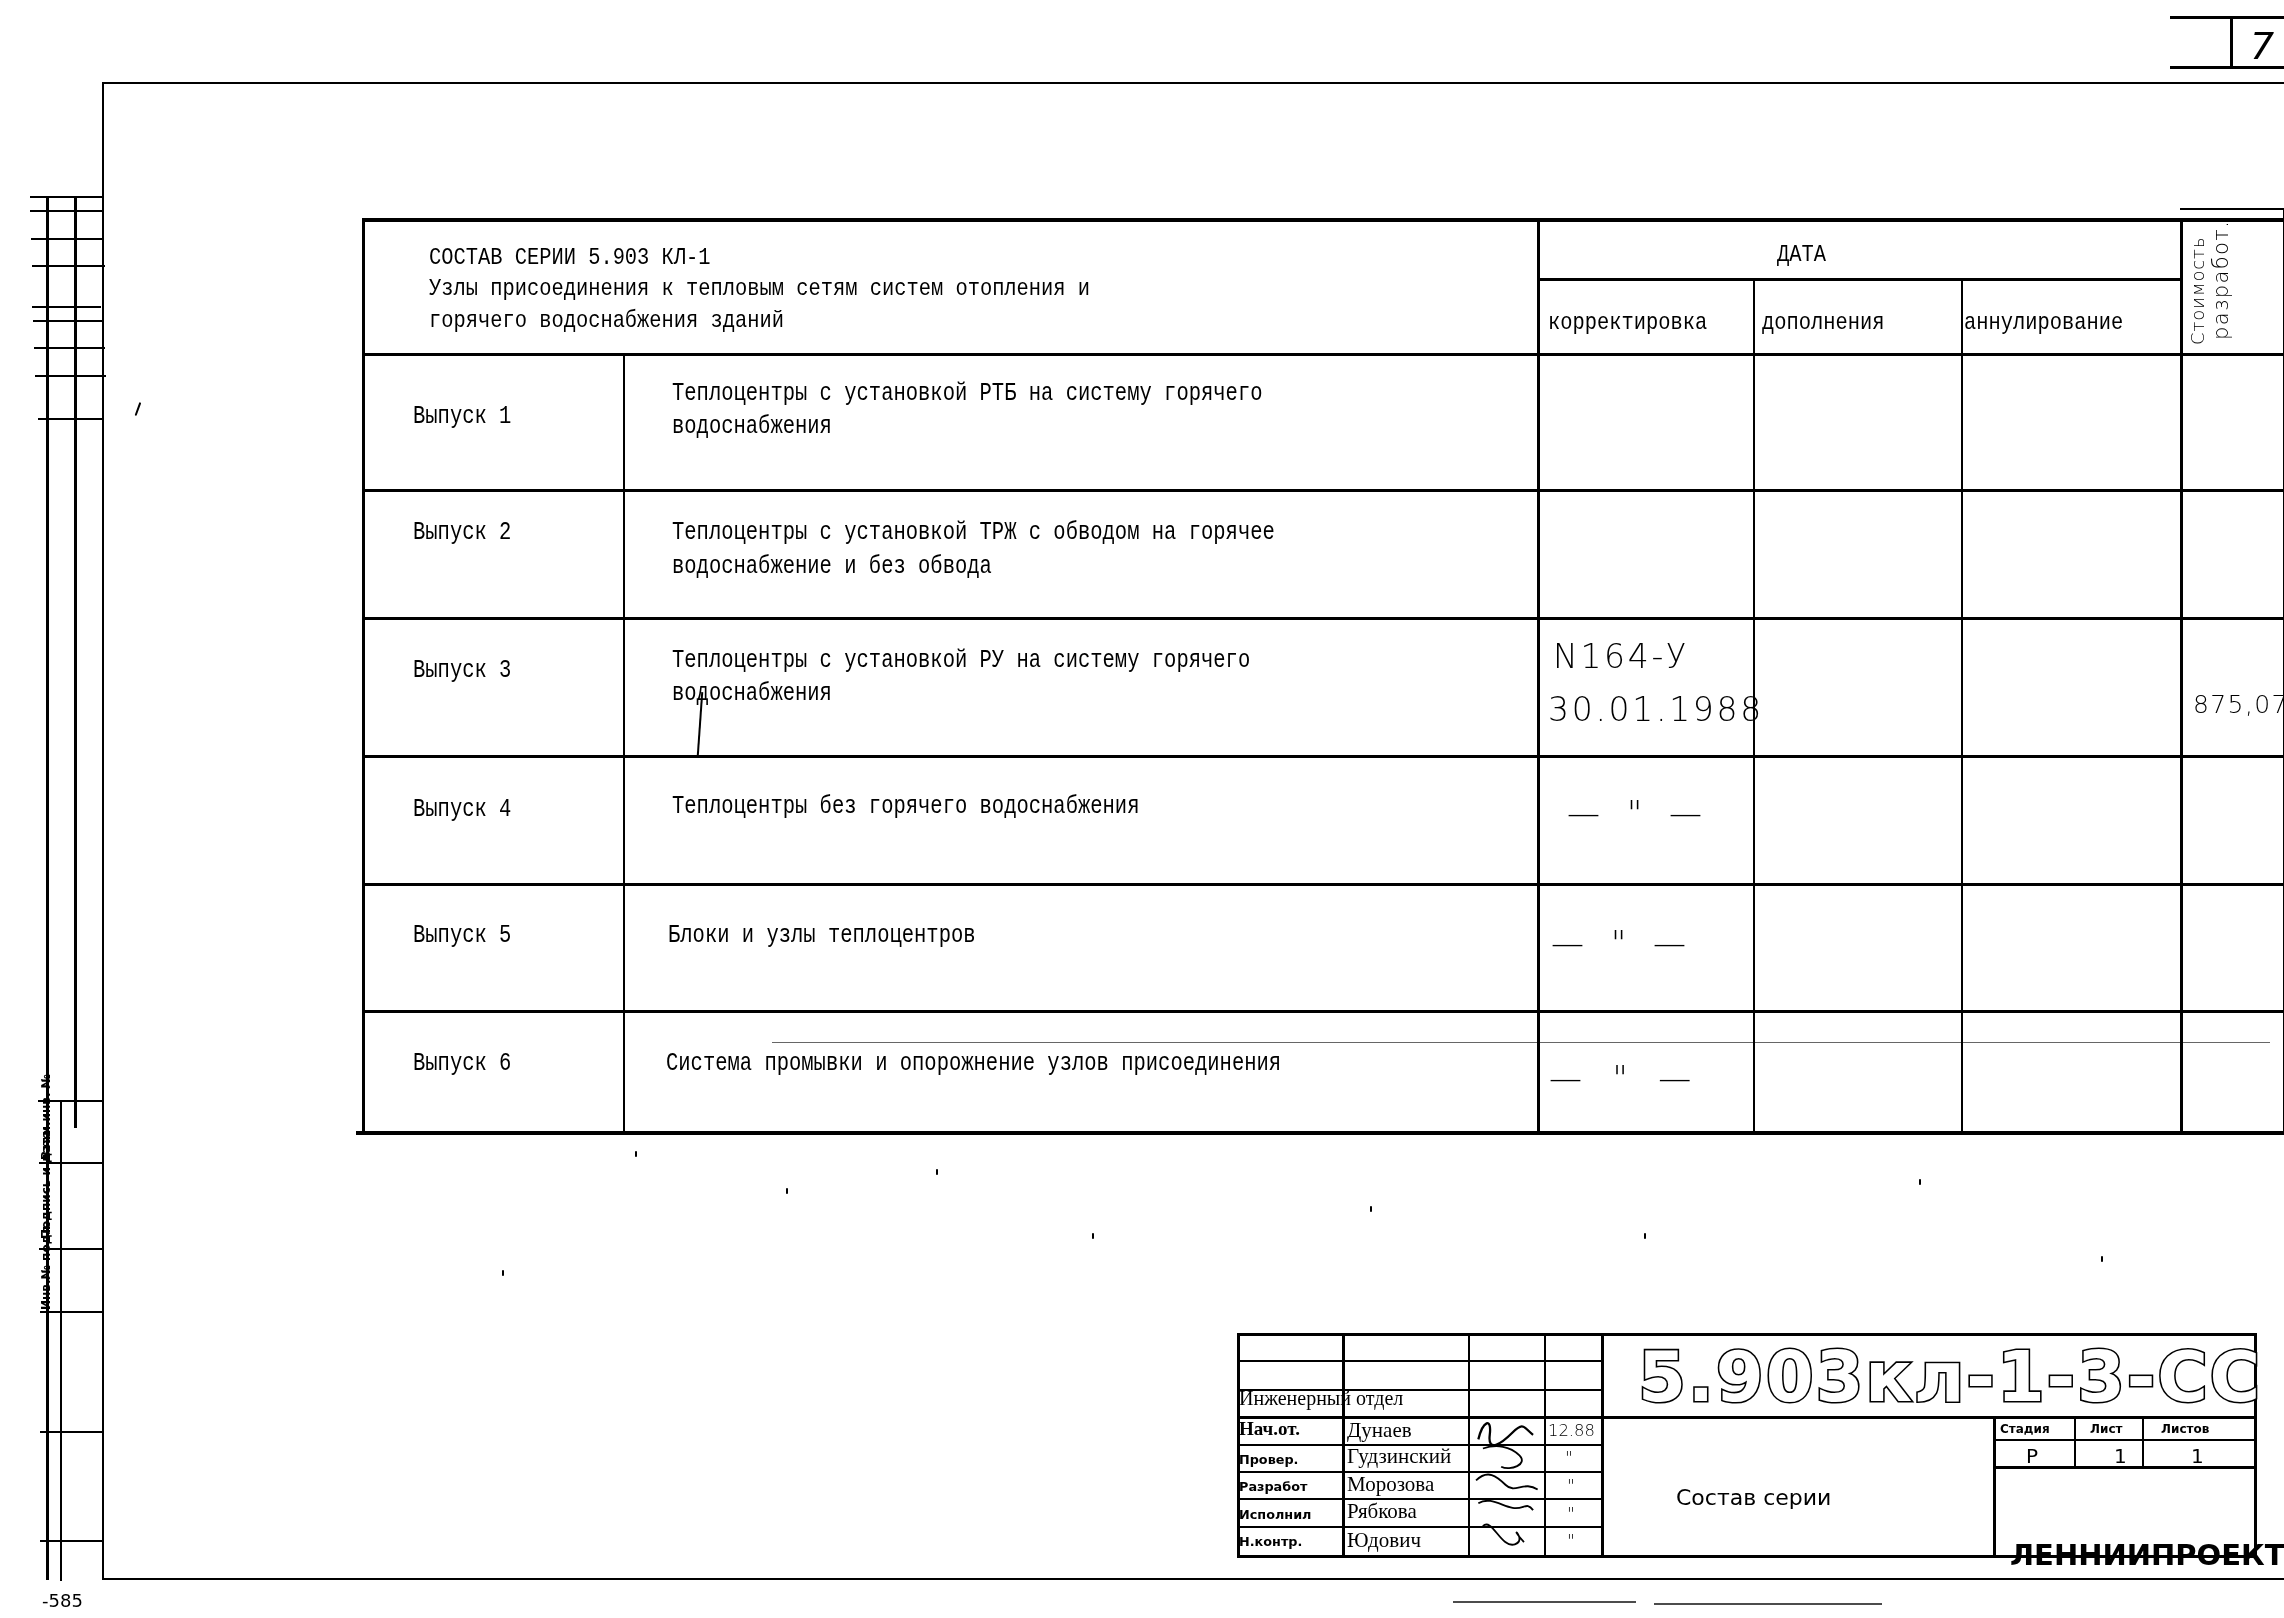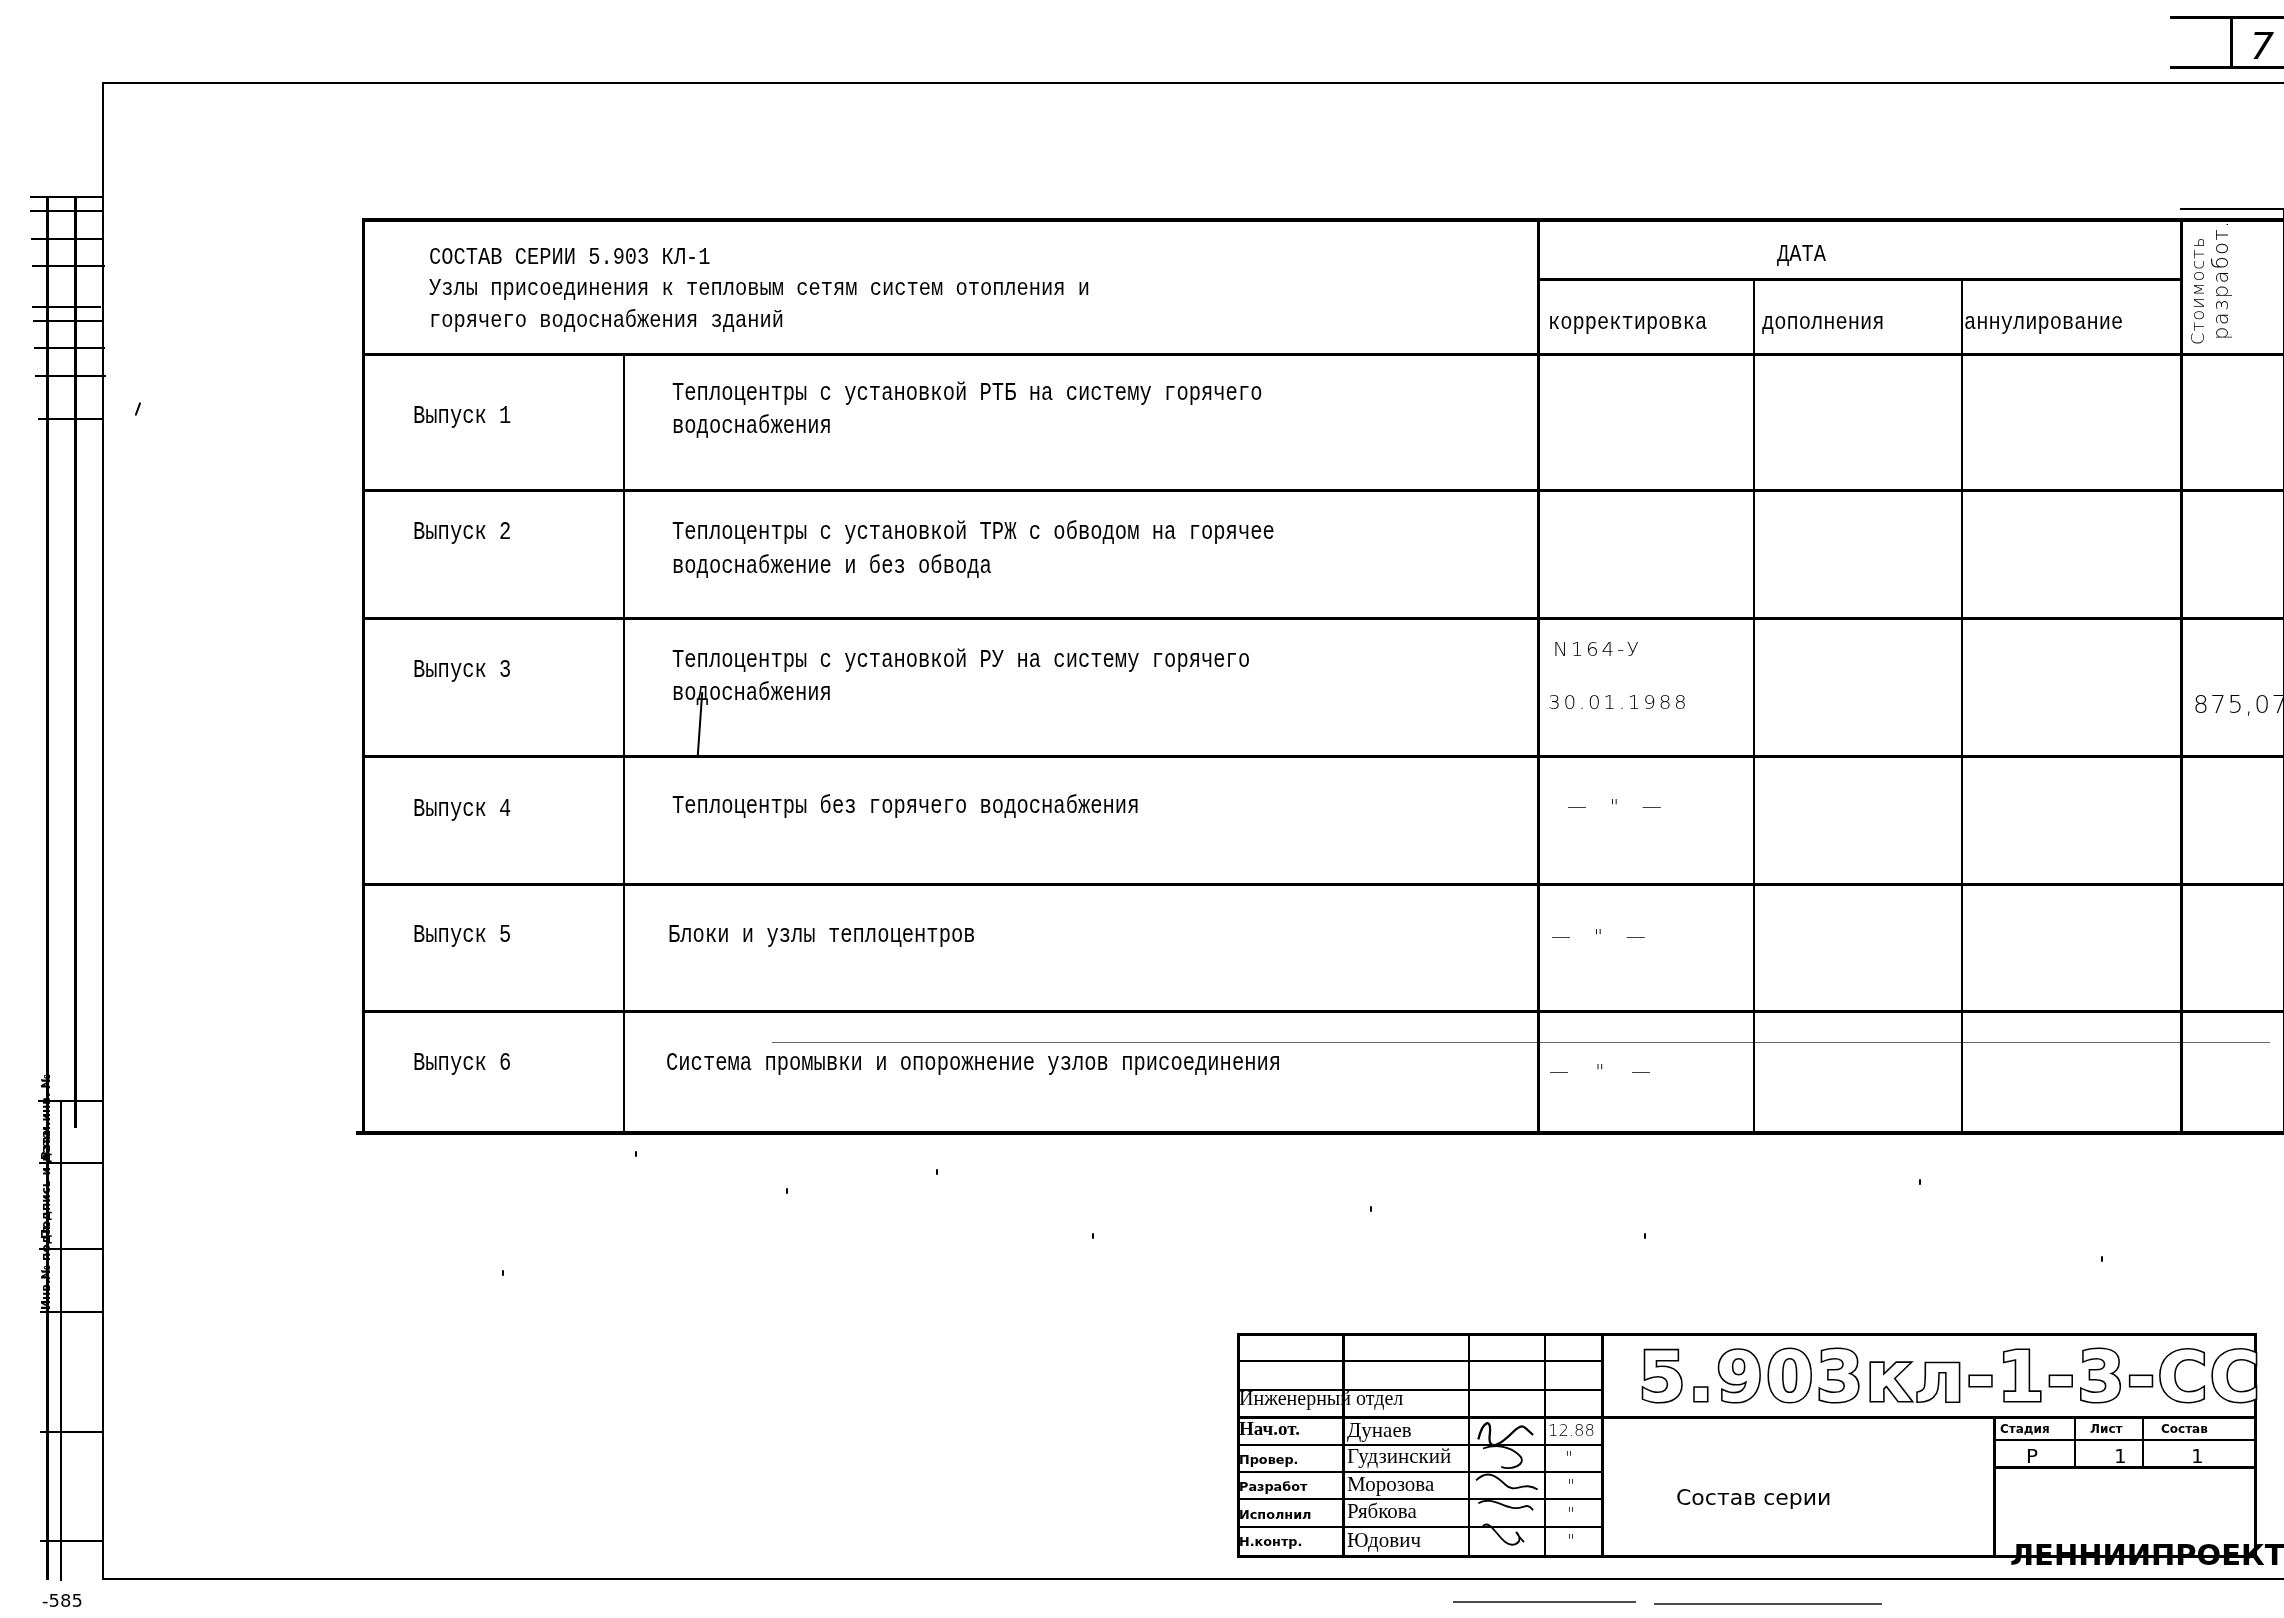--- a/index.html
+++ b/index.html
@@ -4,21 +4,21 @@
 <style>
   html, body { margin: 0; padding: 0; background: #ffffff; }
   body { width: 2320px; height: 1618px; position: relative; overflow: hidden;
          font-family: "Liberation Mono", "DejaVu Sans Mono", monospace; color: #000; }
   .abs { position: absolute; box-sizing: border-box; }
   .hl { position: absolute; background: #000; }
   .vl { position: absolute; background: #000; }
   .txt { position: absolute; white-space: nowrap; color: #000; }
   .cell-text { font-size: 25px; line-height: 34px; transform: scaleX(0.82); transform-origin: left top; }
   .hdr-text { font-size: 24px; line-height: 33px; transform: scaleX(0.85); transform-origin: left top; }
-  .hand { font-family: "DejaVu Sans", sans-serif; font-size: 20px; letter-spacing: 2.7px; font-weight: 300; }
+  .hand { font-family: "DejaVu Sans", sans-serif; font-size: 33px; letter-spacing: 2.7px; font-weight: 300; }
   .rot { transform-origin: left top; transform: rotate(-90deg); white-space: nowrap; }
   .tb-small { font-family: "DejaVu Sans", sans-serif; font-weight: bold; font-size: 12.8px; }
   .tb-name { font-family: "Liberation Serif", serif; font-size: 21px; }
   .code { font-family: "DejaVu Sans", sans-serif; font-weight: bold; font-size: 69px; letter-spacing: 1.8px;
           color: #fff; -webkit-text-stroke: 3.2px #000; paint-order: stroke fill; }
   .org { font-family: "DejaVu Sans", sans-serif; font-size: 29px; font-weight: bold; }
   .speck { position: absolute; width: 2.3px; height: 5.5px; background: #000; border-radius: 0.9px; }
 </style>
 </head>
 <body>
@@ -189,21 +189,21 @@
   <path d="M15 150 C40 125, 60 140, 80 160 S120 150, 150 170" stroke="#000" stroke-width="4" fill="none"></path>
   <path d="M20 200 C45 185, 70 205, 95 210 S125 195, 140 215" stroke="#000" stroke-width="4" fill="none"></path>
   <path d="M30 250 C50 230, 70 300, 100 290 S80 240, 120 285" stroke="#000" stroke-width="4" fill="none"></path>
 </svg>
 
 <div class="txt code" style="left:1638px;top:1338px;line-height:78px;">5.903кл-1-3-СС</div>
 <div class="txt tb-name" style="left:1676px;top:1485px;font-family:'DejaVu Sans', sans-serif;font-size:22px;">Состав серии</div>
 
 <div class="txt tb-small" style="left:2000px;top:1422px;font-size:12px;">Стадия</div>
 <div class="txt tb-small" style="left:2090px;top:1422px;font-size:12px;">Лист</div>
-<div class="txt tb-small" style="left:2161px;top:1422px;font-size:12px;">Состав</div>
+<div class="txt tb-small" style="left:2161px;top:1422px;font-size:12px;">Листов</div>
 <div class="txt tb-small" style="left:2026px;top:1444px;font-size:20px;font-weight:normal;">Р</div>
 <div class="txt tb-small" style="left:2114px;top:1444px;font-size:20px;font-weight:normal;">1</div>
 <div class="txt tb-small" style="left:2191px;top:1444px;font-size:20px;font-weight:normal;">1</div>
 <div class="txt org" style="left:2010px;top:1538px;">ЛЕННИИПРОЕКТ</div>
 
 <div>
   <div class="speck" style="left:635px;top:1151px;"></div>
   <div class="speck" style="left:786px;top:1188px;"></div>
   <div class="speck" style="left:936px;top:1169px;"></div>
   <div class="speck" style="left:1092px;top:1233px;"></div>

